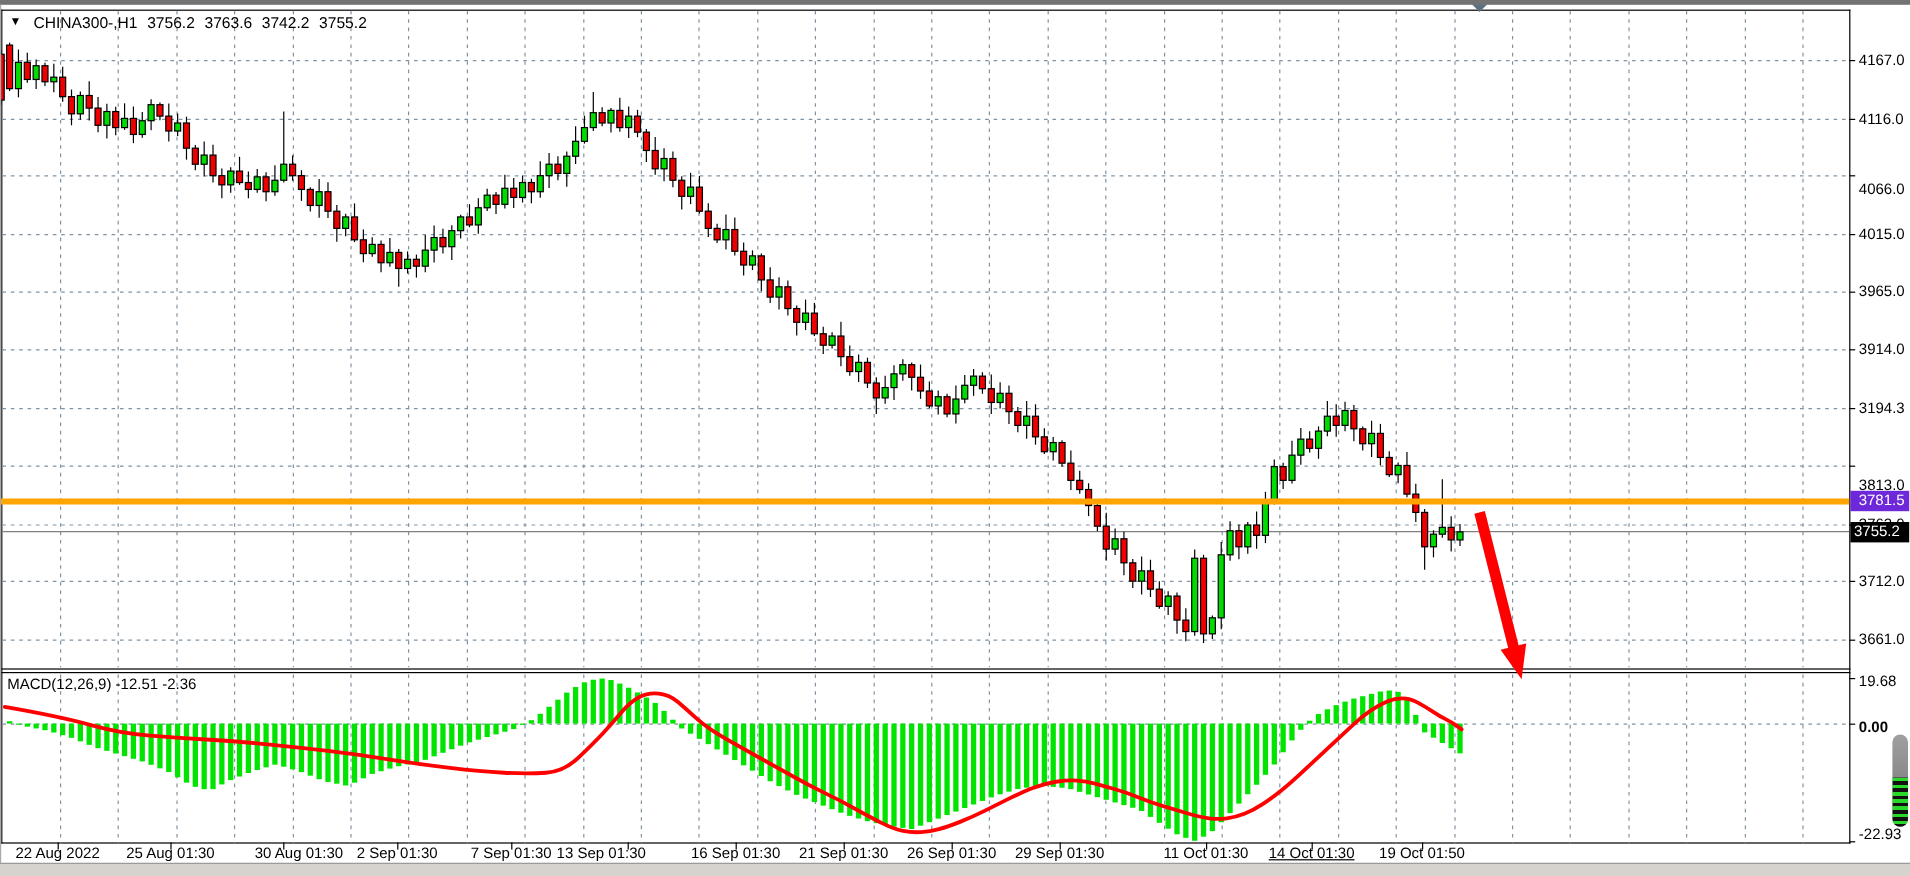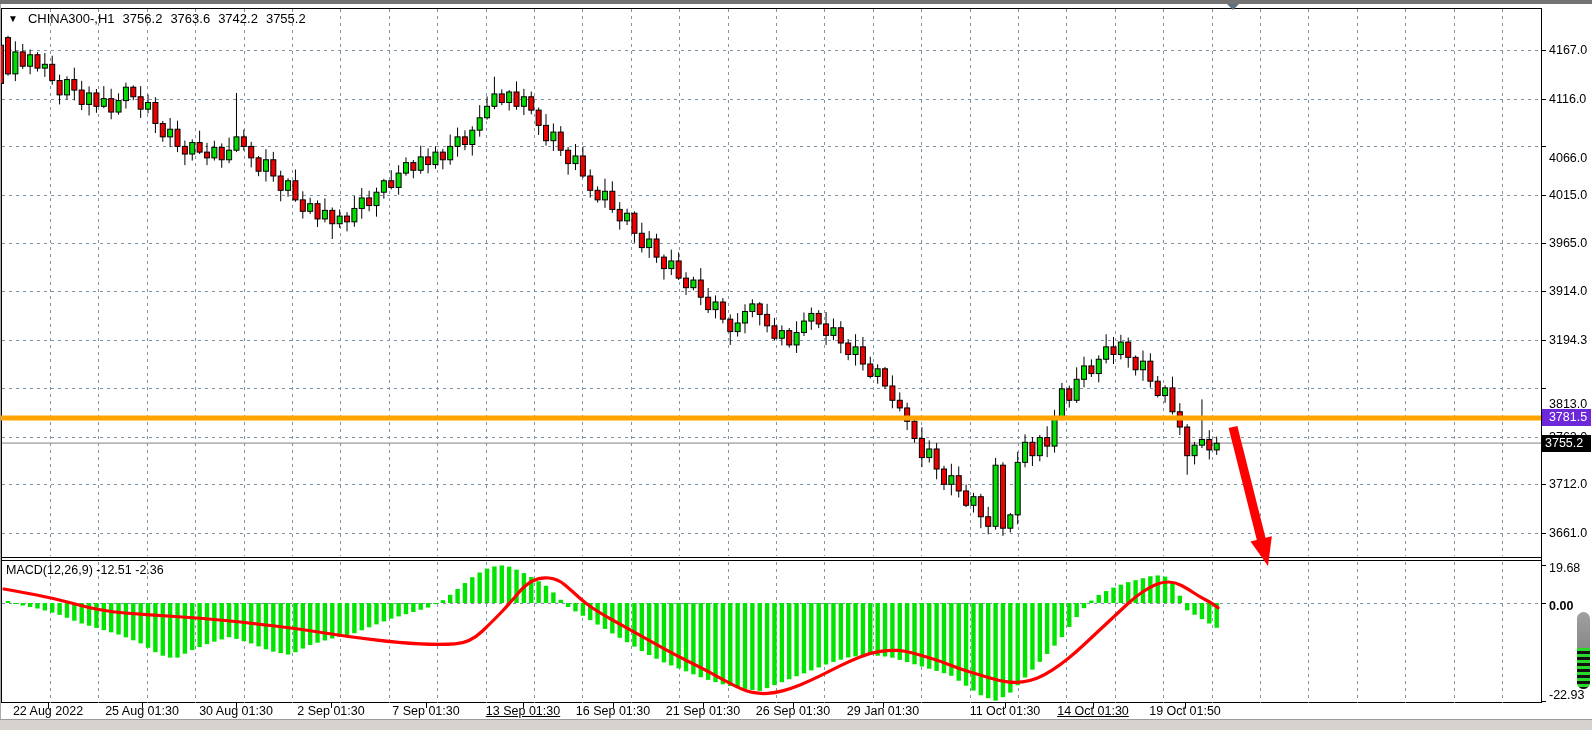--- a/index.html
+++ b/index.html
@@ -705,35 +705,35 @@
       <div class="ylab" style="top:687px;">-22.93</div>
       <div class="price-flag" style="top:409px;background:#6d28d9;text-align:center;">3781.5</div>
       <div class="price-flag" style="top:435px;background:#000000;">3755.2</div>
     </div>
   <div class="time-axis" id="time-axis">
       <div class="xtick" style="left: 48px;"></div>
       <div class="xlab" style="left: -2px;">22 Aug 2022</div>
       <div class="xtick" style="left: 142px;"></div>
       <div class="xlab" style="left: 92px;">25 Aug 01:30</div>
       <div class="xtick" style="left: 236px;"></div>
-      <div class="xlab" style="left: 186px;">30 Aug 01:30</div>
+      <div class="xlab" style="left: 186px; text-align: right;">30 Aug 01:30</div>
       <div class="xtick" style="left: 331px;"></div>
       <div class="xlab" style="left: 281px;">2 Sep 01:30</div>
       <div class="xtick" style="left: 426px;"></div>
       <div class="xlab" style="left: 376px;">7 Sep 01:30</div>
       <div class="xtick" style="left: 523px;"></div>
-      <div class="xlab" style="left: 473px; text-decoration: underline;">13 Sep 01:30</div>
+      <div class="xlab" style="left: 451px;">13 Sep 01:30</div>
       <div class="xtick" style="left: 613px;"></div>
       <div class="xlab" style="left: 563px;">16 Sep 01:30</div>
       <div class="xtick" style="left: 703px;"></div>
       <div class="xlab" style="left: 653px;">21 Sep 01:30</div>
       <div class="xtick" style="left: 793px;"></div>
       <div class="xlab" style="left: 743px;">26 Sep 01:30</div>
       <div class="xtick" style="left: 883px;"></div>
-      <div class="xlab" style="left: 833px;">29 Jan 01:30</div>
+      <div class="xlab" style="left: 833px;">29 Sep 01:30</div>
       <div class="xtick" style="left: 1005px;"></div>
       <div class="xlab" style="left: 955px;">11 Oct 01:30</div>
       <div class="xtick" style="left: 1093px;"></div>
       <div class="xlab" style="left: 1043px; text-decoration: underline;">14 Oct 01:30</div>
       <div class="xtick" style="left: 1185px;"></div>
       <div class="xlab" style="left: 1135px;">19 Oct 01:50</div>
     </div>
 
   <div class="scroll-indicator">
     <div class="stripes"></div>

